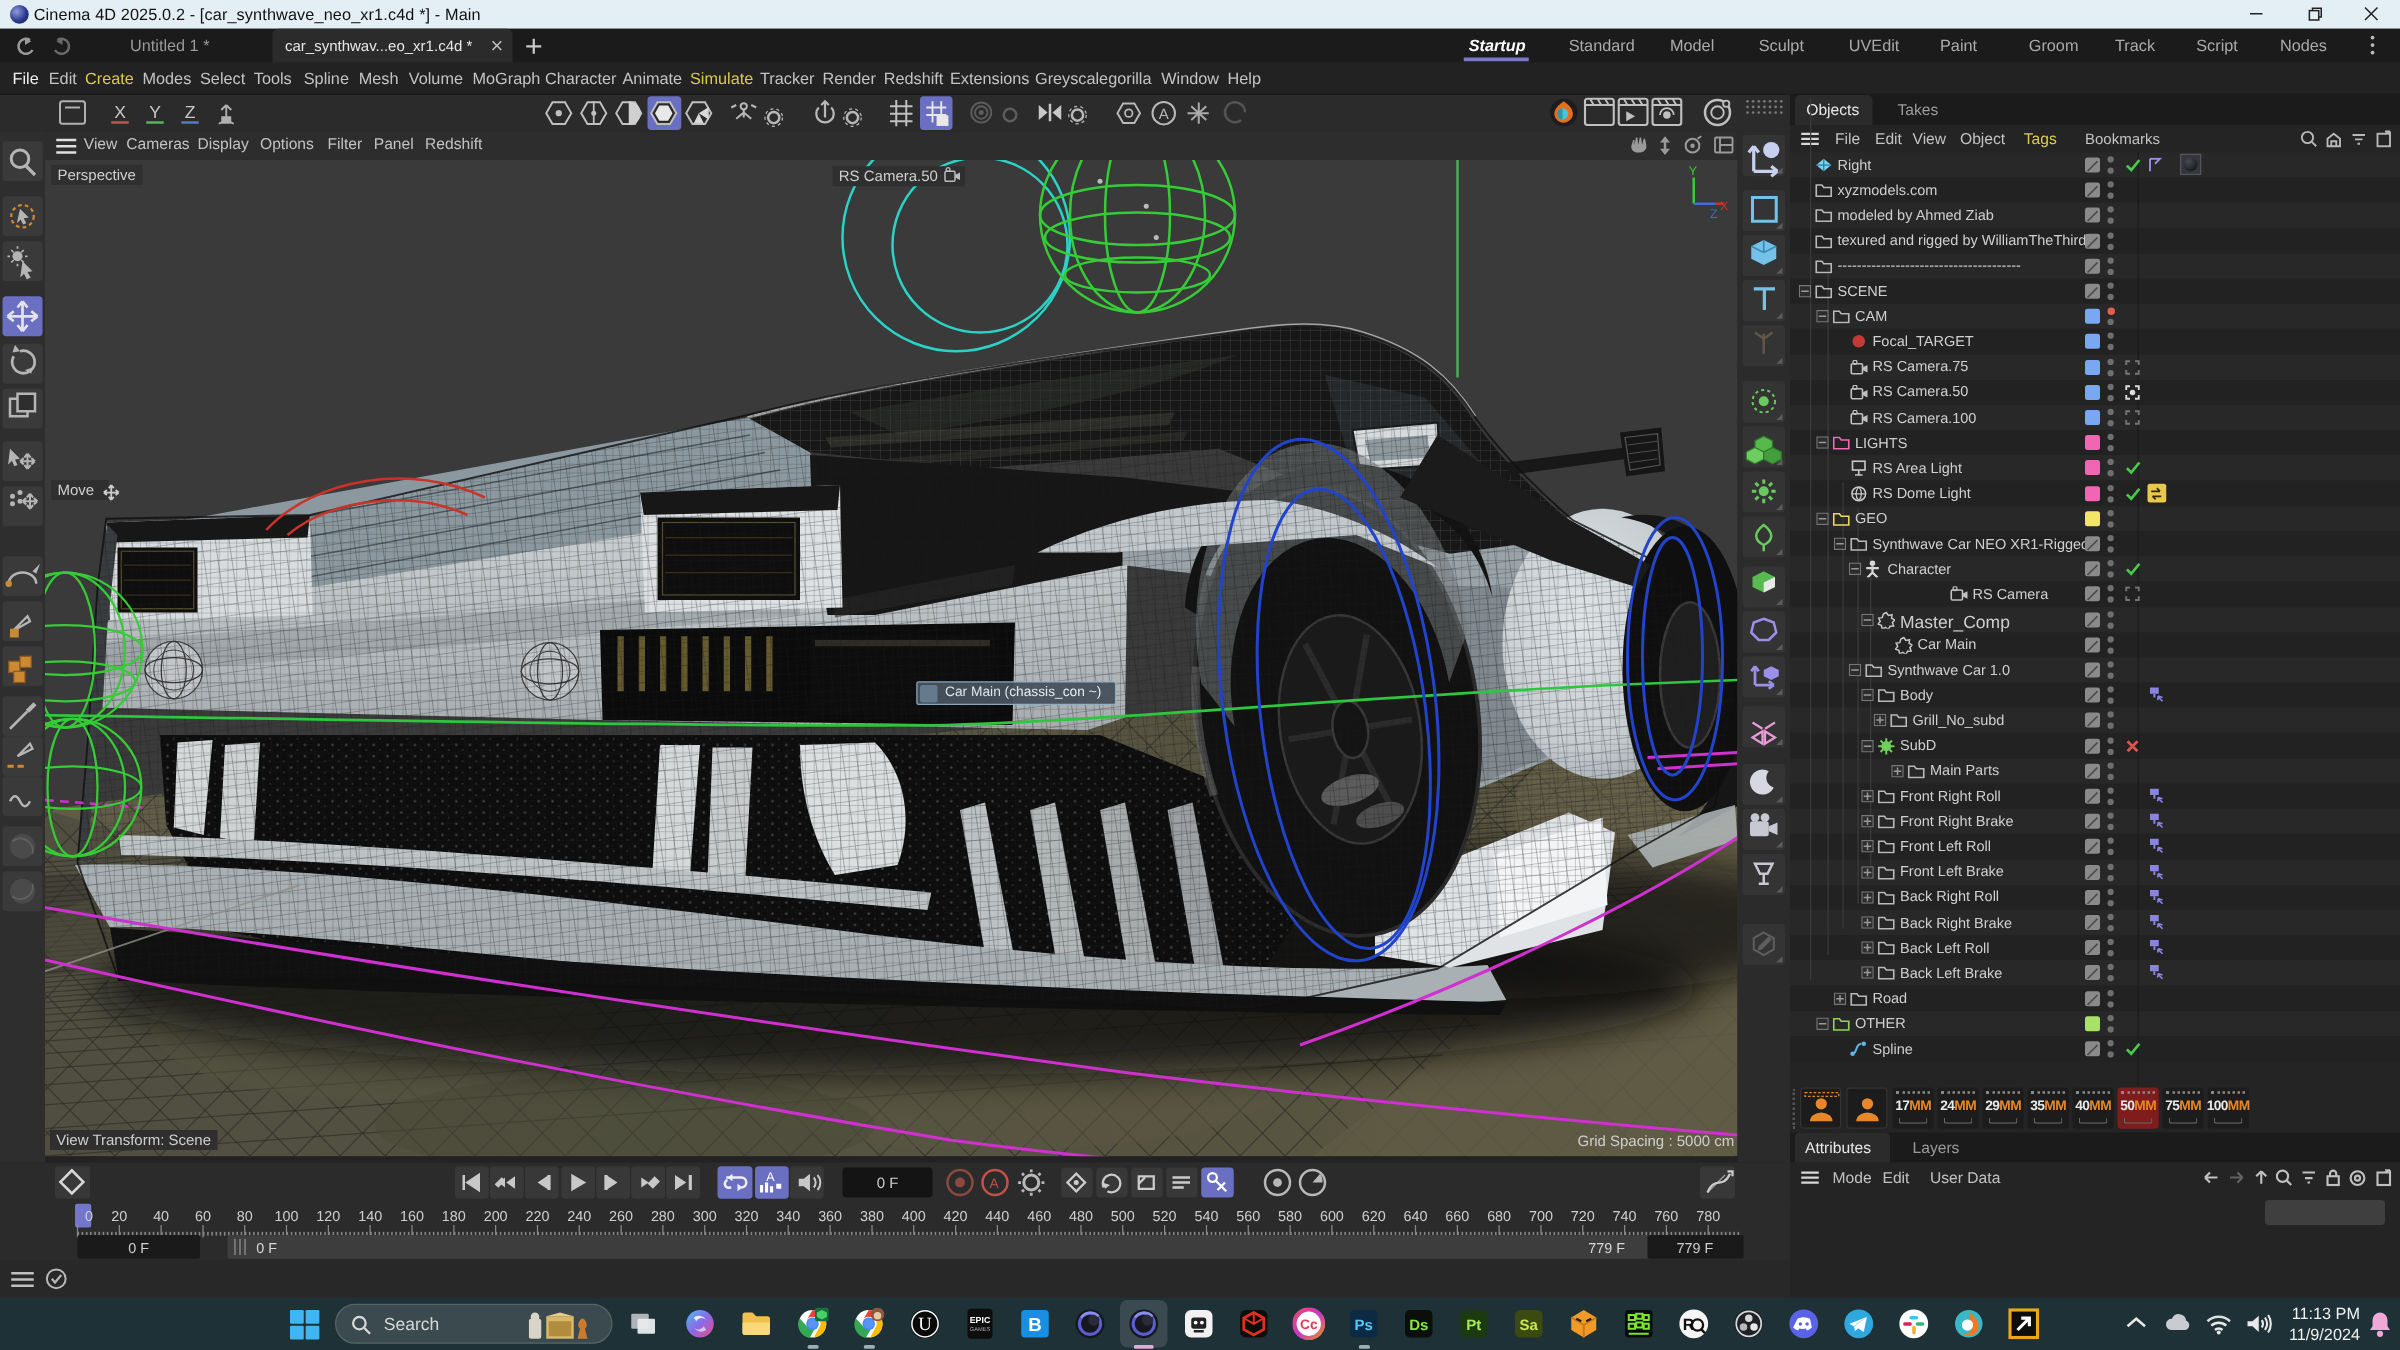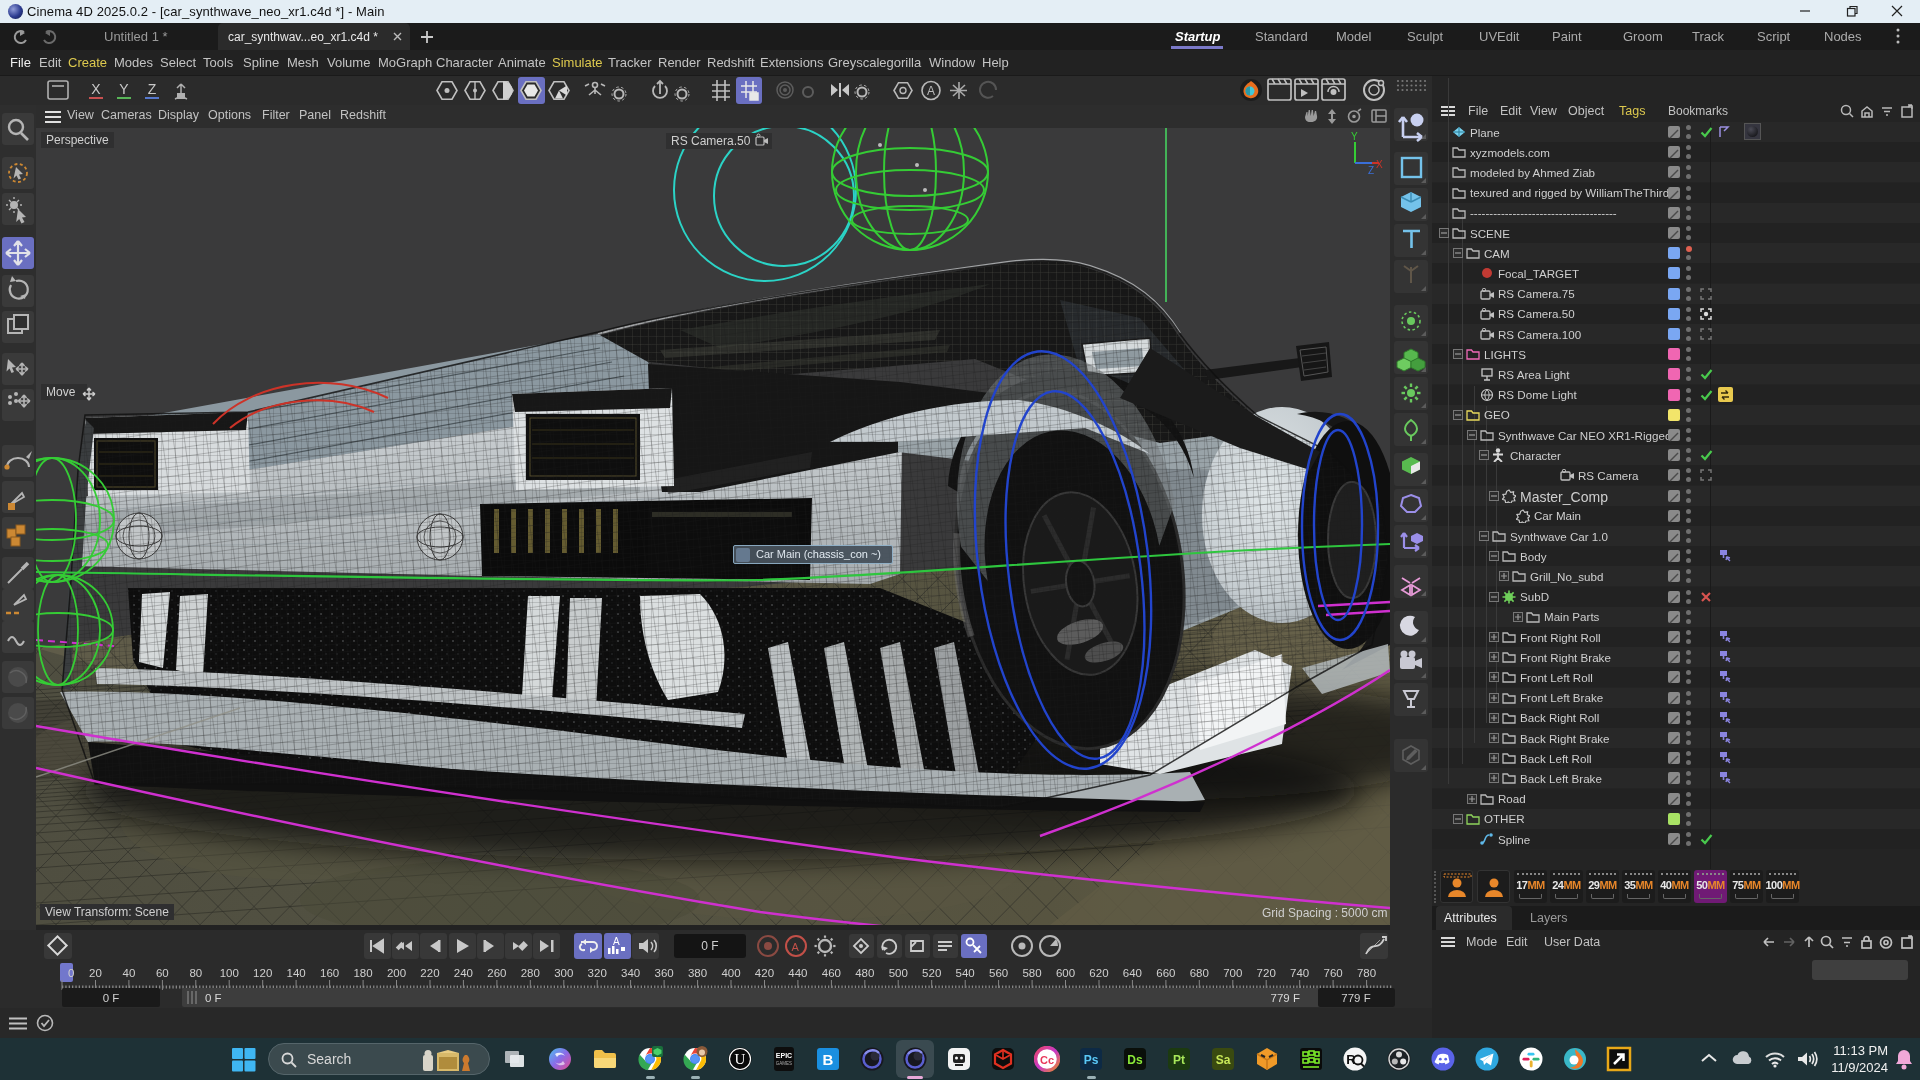--- a/index.html
+++ b/index.html
@@ -880,20 +880,25 @@
         <path d="M35 414 l-5 0 5 -5z" fill="#777" opacity="0.6" transform="translate(1,1)"></path>
         <path d="M35 450 l-5 0 5 -5z" fill="#777" opacity="0.6" transform="translate(1,1)"></path>
         <path d="M35 490 l-5 0 5 -5z" fill="#777" opacity="0.6" transform="translate(1,1)"></path>
         <path d="M35 536 l-5 0 5 -5z" fill="#777" opacity="0.6" transform="translate(1,1)"></path>
         <path d="M35 572 l-5 0 5 -5z" fill="#777" opacity="0.6" transform="translate(1,1)"></path>
         <path d="M35 608 l-5 0 5 -5z" fill="#777" opacity="0.6" transform="translate(1,1)"></path>
         <path d="M35 664 l-5 0 5 -5z" fill="#777" opacity="0.6" transform="translate(1,1)"></path>
       </svg>
     </div>
     <div id="rightpanel" class="abs">
+      <div class="abs" style="left:0;top:0;width:488px;height:24px;background:#1b1b1b">
+        <div class="abs" style="left:4px;top:0;width:62px;height:24px;background:#2b2b2b;border-radius:4px 4px 0 0"></div>
+        <span class="abs" style="left:13px;top:5px;font-size:12.5px;color:#e8e8e8">Objects</span>
+        <span class="abs" style="left:86px;top:5px;font-size:12.5px;color:#9a9a9a">Takes</span>
+      </div>
       <div class="abs" style="left:0;top:24px;width:488px;height:22px;background:#242424">
         <svg class="abs" style="left:8px;top:5px" width="16" height="12">
           <path d="M1 2 h14 M1 6 h14 M1 10 h14" stroke="#d8d8d8" stroke-width="1.8"></path>
         </svg>
         <span class="abs" style="left:36px;top:4px;font-size:12.5px;color:#c2c2c2">File</span>
         <span class="abs" style="left:68px;top:4px;font-size:12.5px;color:#c2c2c2">Edit</span>
         <span class="abs" style="left:98px;top:4px;font-size:12.5px;color:#c2c2c2">View</span>
         <span class="abs" style="left:136px;top:4px;font-size:12.5px;color:#c2c2c2">Object</span>
         <span class="abs" style="left:187px;top:4px;font-size:12.5px;color:#ddc94e">Tags</span>
         <span class="abs" style="left:236px;top:4px;font-size:12px;color:#c2c2c2">Bookmarks</span>
@@ -948,21 +953,21 @@
         <div class="abs" style="left:278px;top:0;width:1px;height:747px;background:#1a1a1a"></div>
         <div class="abs" style="left:16px;top:-44px;width:1px;height:706px;background:#3a3a3a"></div>
         <div class="abs" style="left:30px;top:92px;width:1px;height:550px;background:#3a3a3a"></div>
         <div class="abs" style="left:42px;top:264px;width:1px;height:357px;background:#3a3a3a"></div>
         <div class="abs" style="left:54px;top:284px;width:1px;height:317px;background:#3a3a3a"></div>
         <div class="abs" style="left:64px;top:324px;width:1px;height:257px;background:#3a3a3a"></div>
         <svg class="abs" style="left:20px;top:4px" width="14" height="12">
           <path d="M7 1 L13 6 L7 11 L1 6 Z" fill="#79d2ef"></path>
           <path d="M7 1 V11 M1 6 H13" stroke="#2a7d99" stroke-width="1"></path>
         </svg>
-        <span class="abs" style="left:38px;top:3.5px;font-size:11.6px;color:#cfcfcf">Plane</span>
+        <span class="abs" style="left:38px;top:3.5px;font-size:11.6px;color:#cfcfcf">Right</span>
         <div class="abs" style="left:236px;top:4px;width:12px;height:12px;border-radius:2px;background:#8a8a8a"><svg width="12" height="12">
             <path d="M2 10 L10 2" stroke="#4a4a4a" stroke-width="1.4"></path>
           </svg></div>
         <div class="abs" style="left:254px;top:3px;width:5px;height:5px;border-radius:50%;background:#6f6f6f"></div>
         <div class="abs" style="left:254px;top:12px;width:5px;height:5px;border-radius:50%;background:#6f6f6f"></div>
         <svg class="abs" style="left:268px;top:4px" width="13" height="12">
           <path d="M1.5 6.5 L5 10 L11.5 2" fill="none" stroke="#49c94d" stroke-width="2.2"></path>
         </svg>
         <svg class="abs" style="left:286px;top:4px" width="13" height="12">
           <path d="M2 1 H10 L6 5 M2 1 V11" fill="none" stroke="#9a8fe0" stroke-width="1.5"></path>
@@ -1475,21 +1480,21 @@
         <div class="abs" style="left:190px;top:1px;width:33px;height:33px;background:#1c1c1c;border-radius:3px">
           <div class="abs" style="left:3px;top:3px;width:27px;height:3px;border-top:2px dotted #888"></div>
           <span class="abs" style="left:50%;top:9px;transform:translateX(-50%);font-size:11px;font-weight:bold;color:#e8e8e8;letter-spacing:-0.5px">35<span style="color:#e8872a">MM</span></span>
           <div class="abs" style="left:5px;top:24px;width:23px;height:5px;border:1.5px solid #666;border-top:none;border-radius:0 0 2px 2px"></div>
         </div>
         <div class="abs" style="left:226px;top:1px;width:33px;height:33px;background:#1c1c1c;border-radius:3px">
           <div class="abs" style="left:3px;top:3px;width:27px;height:3px;border-top:2px dotted #888"></div>
           <span class="abs" style="left:50%;top:9px;transform:translateX(-50%);font-size:11px;font-weight:bold;color:#e8e8e8;letter-spacing:-0.5px">40<span style="color:#e8872a">MM</span></span>
           <div class="abs" style="left:5px;top:24px;width:23px;height:5px;border:1.5px solid #666;border-top:none;border-radius:0 0 2px 2px"></div>
         </div>
-        <div class="abs" style="left:262px;top:1px;width:33px;height:33px;background:#701a75;border-radius:3px">
+        <div class="abs" style="left:262px;top:1px;width:33px;height:33px;background:#7f1d1d;border-radius:3px">
           <div class="abs" style="left:3px;top:3px;width:27px;height:3px;border-top:2px dotted #888"></div>
           <span class="abs" style="left:50%;top:9px;transform:translateX(-50%);font-size:11px;font-weight:bold;color:#e8e8e8;letter-spacing:-0.5px">50<span style="color:#e8872a">MM</span></span>
           <div class="abs" style="left:5px;top:24px;width:23px;height:5px;border:1.5px solid #666;border-top:none;border-radius:0 0 2px 2px"></div>
         </div>
         <div class="abs" style="left:298px;top:1px;width:33px;height:33px;background:#1c1c1c;border-radius:3px">
           <div class="abs" style="left:3px;top:3px;width:27px;height:3px;border-top:2px dotted #888"></div>
           <span class="abs" style="left:50%;top:9px;transform:translateX(-50%);font-size:11px;font-weight:bold;color:#e8e8e8;letter-spacing:-0.5px">75<span style="color:#e8872a">MM</span></span>
           <div class="abs" style="left:5px;top:24px;width:23px;height:5px;border:1.5px solid #666;border-top:none;border-radius:0 0 2px 2px"></div>
         </div>
         <div class="abs" style="left:334px;top:1px;width:33px;height:33px;background:#1c1c1c;border-radius:3px">

